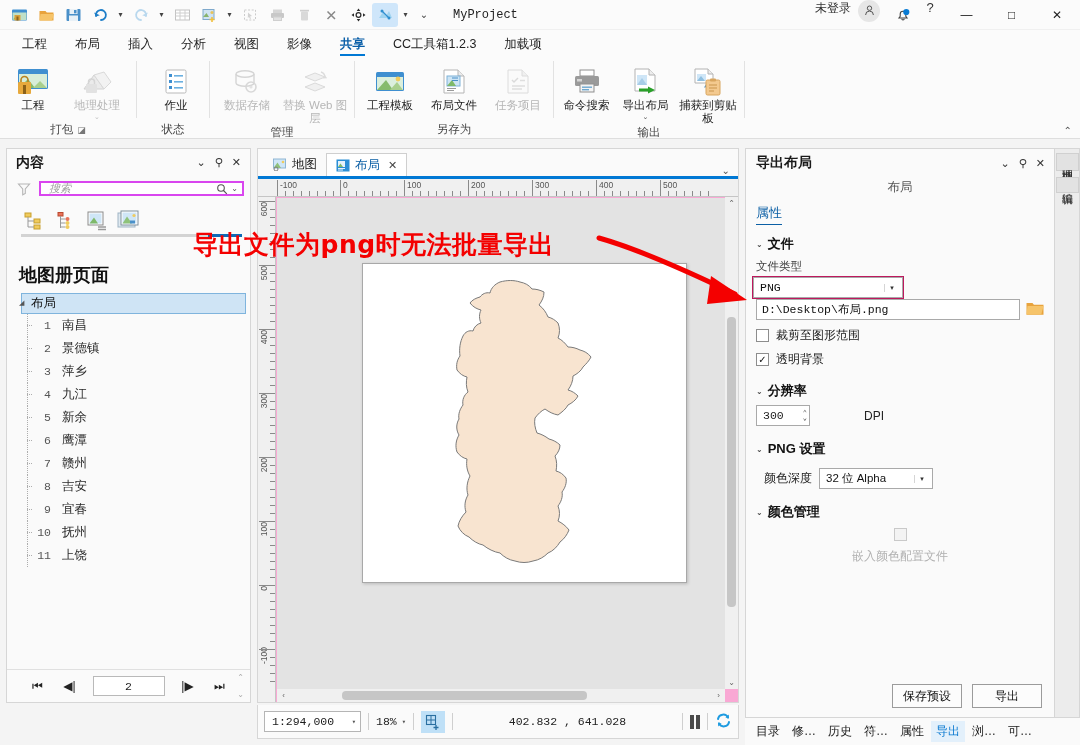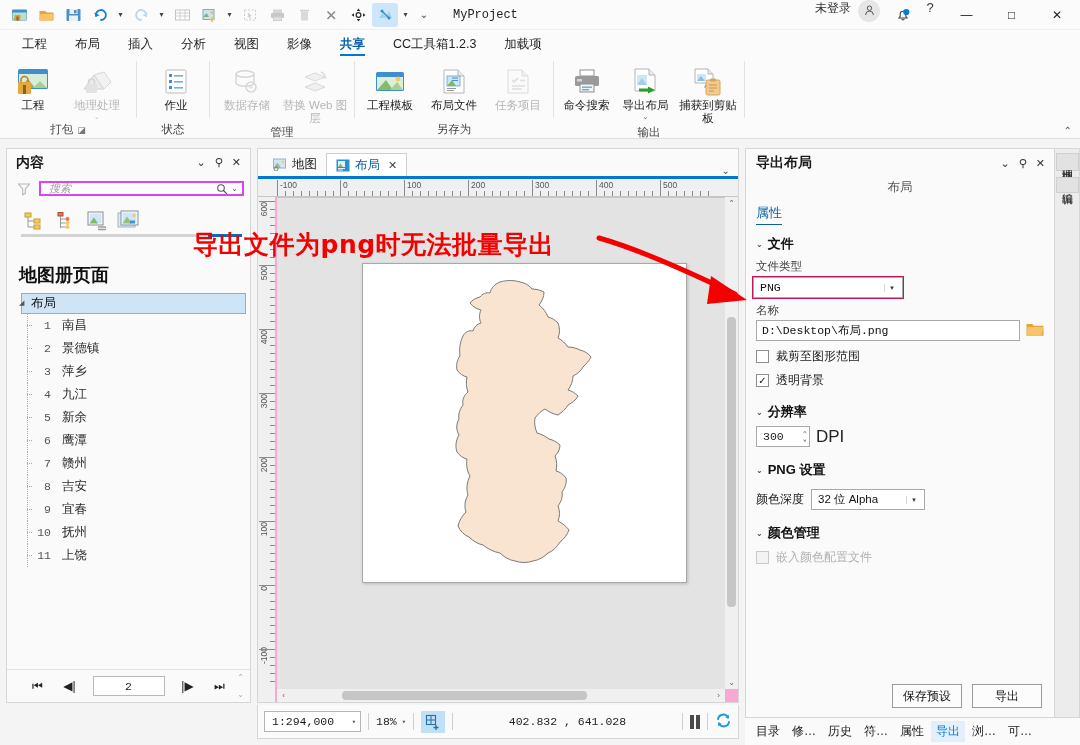--- a/index.html
+++ b/index.html
@@ -302,39 +302,39 @@
   .hl-box {
     border: 1px solid #be185d; margin: 2px -4px 0 -4px; width: 152px;
   }
   .txtinput-row { display: flex; align-items: center; gap: 6px; }
   .txtinput {
     flex: 1; height: 21px; border: 1px solid #a9a9a9; background: #fff;
     display: flex; align-items: center; padding: 0 5px;
     font-size: 11.5px; font-family: "Liberation Mono","DejaVu Sans Mono",monospace; color: #111;
   }
   .chk-row { display: flex; align-items: center; gap: 7px; margin-top: 7px; font-size: 12px; color: #1a1a1a; }
-  .chk-row.dis { color: #b0b0b0; }
+  .chk-row.dis { color: #b0b0b0; flex-direction: column; }
   .chk {
     width: 13px; height: 13px; border: 1px solid #8d8d8d; background: #fff;
     display: flex; align-items: center; justify-content: center; font-size: 10px; color: #111;
   }
   .chk.dis { border-color: #c9c9c9; background: #f3f3f3; }
   .spin-row { display: flex; align-items: center; gap: 6px; }
   .spin {
     width: 54px; height: 21px; border: 1px solid #a9a9a9; background: #fff;
     display: flex; align-items: center; padding: 0 2px 0 6px;
     font-size: 11.5px; font-family: "Liberation Mono","DejaVu Sans Mono",monospace;
   }
   .spin .arrows {
     margin-left: auto; display: flex; flex-direction: column; line-height: 5px;
     font-size: 7px; color: #444;
   }
-  .unit { font-size: 17px; color: #222; font-family: "Liberation Sans", sans-serif; }
+  .unit { font-size: 12px; color: #222; font-family: "Liberation Sans", sans-serif; margin-left: 48px; }
   .dims { font-size: 11.5px; color: #333; margin-top: 6px; }
-  .inline-row { display: flex; align-items: center; gap: 7px; margin-top: 4px; }
+  .inline-row { display: flex; align-items: center; gap: 7px; margin-top: 4px; margin-left: 8px; }
   .inline-row .lb { font-size: 12px; color: #1a1a1a; }
   .ep-footer {
     height: 42px; display: flex; align-items: center; justify-content: flex-end;
     gap: 10px; padding: 0 12px;
   }
   .btn {
     min-width: 70px; height: 24px; border: 1px solid #9b9b9b; background: #fcfcfc;
     display: flex; align-items: center; justify-content: center;
     font-size: 12px; color: #111; padding: 0 10px;
   }
@@ -1074,21 +1074,20 @@
         <span class="chev">⌄</span>
         <span>文件</span>
       </div>
       <div class="fld-label">文件类型</div>
       <div class="hl-box">
         <div class="combo">
           <span style="font-family:'Liberation Mono','DejaVu Sans Mono',monospace;">PNG</span>
           <span class="cv">▾</span>
         </div>
       </div>
-      <div class="fld-label" style="margin-top:4px;">名称</div>
       <div class="txtinput-row">
         <div class="txtinput">D:\Desktop\布局.png</div>
         <div>
           <svg width="18" height="15" viewBox="0 0 18 15">
               <path d="M0.5 2 h6 l1.4 1.8 H17.5 v10 H0.5 Z" fill="#e8a33d"></path>
               <path d="M1.5 5 H17.5 l-2.2 8.5 H0.5 z" fill="#f6c46a"></path>
             </svg>
         </div>
       </div>
       <div class="chk-row">

